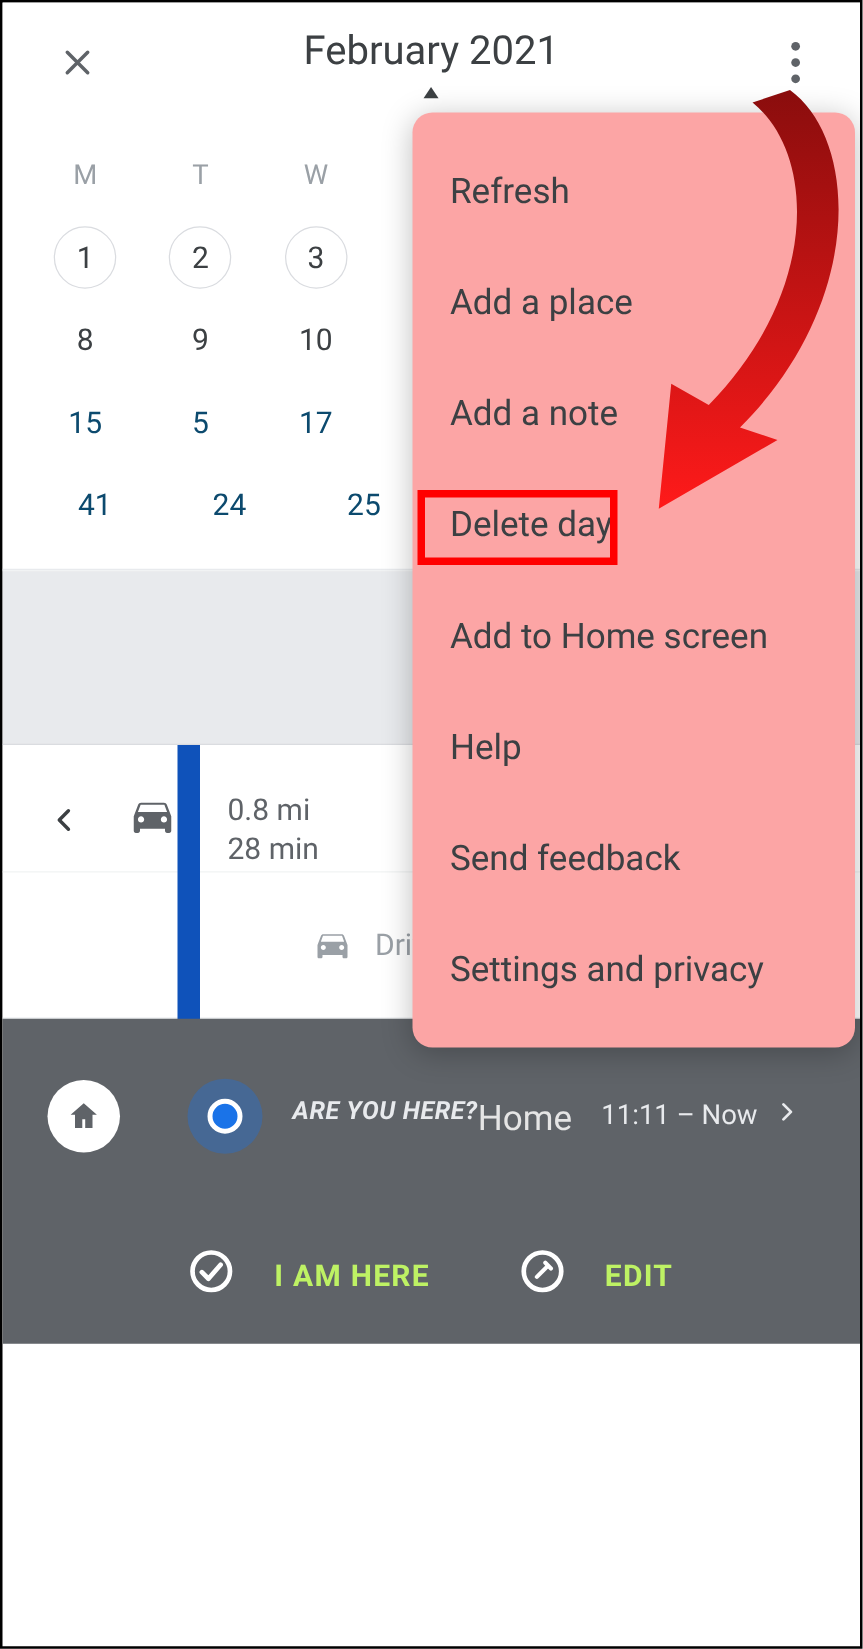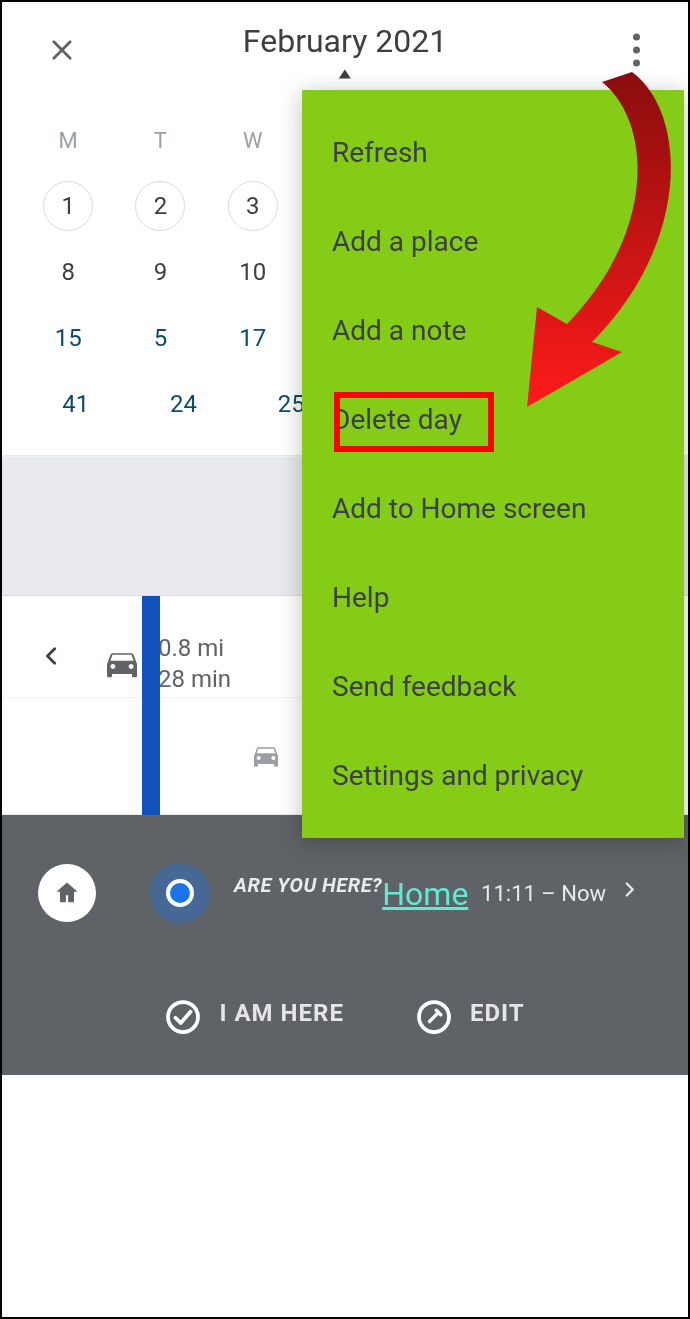--- a/index.html
+++ b/index.html
@@ -112,22 +112,22 @@
     height:84px;
     border-bottom:1px solid #f1f3f4;
   }
   .back-ch {
     width:100px;
     display:flex;align-items:center;justify-content:center;
     cursor:pointer;
   }
   .car-stats {
     display:flex;
-    align-items:center;
-    gap:16px;
+    align-items:flex-start;
+    gap:40px;
     margin-top:17px;
   }
   .car-stats .stats {
     display:flex;flex-direction:column;
     font-size:24px;
     color:#5f6368;
     line-height:1.3;
   }
   .drive-under {
     height:116px;
@@ -189,58 +189,57 @@
     display:flex;
   }
   .loc-q {
     font-size:20px;
     font-weight:700;
     font-style:italic;
     letter-spacing:0.5px;
     color:#e8eaed;
   }
   .loc-name {
-    font-size:32px;
-    color:#5eead4;
+    font-size:28px;
+    color:#e5e5e5;
     margin-top:2px;
-    text-decoration:underline;
   }
   .loc-time {
     position:absolute;
     right:20px;
     top:50%;
     transform:translateY(-50%);
     display:flex;gap:14px;
     color:#e8eaed;
     font-size:22px;
     cursor:pointer;
   }
   .actions {
     display:flex;
     justify-content:center;
     gap:72px;
     margin-top:56px;
   }
   .act {
-    display:flex;align-items:flex-start;gap:18px;
-    color:#e5e5e5;
+    display:flex;align-items:flex-end;gap:32px;
+    color:#bef264;
     font-size:24px;
     font-weight:700;
     letter-spacing:1px;
     cursor:pointer;
   }
   
   .menu {
     position:absolute;
     top:88px;
-    left:300px;
+    left:328px;
     right:4px;
-    background:#84cc16;
+    background:#fca5a5;
     box-shadow:0 4px 24px rgba(0,0,0,0.25);
-    border-radius:1px;
+    border-radius:16px;
     padding:18px 0;
     z-index:10;
   }
   .menu-item {
     padding:28px 30px;
     font-size:28px;
     color:#3c4043;
     cursor:pointer;
     white-space:nowrap;
   }

